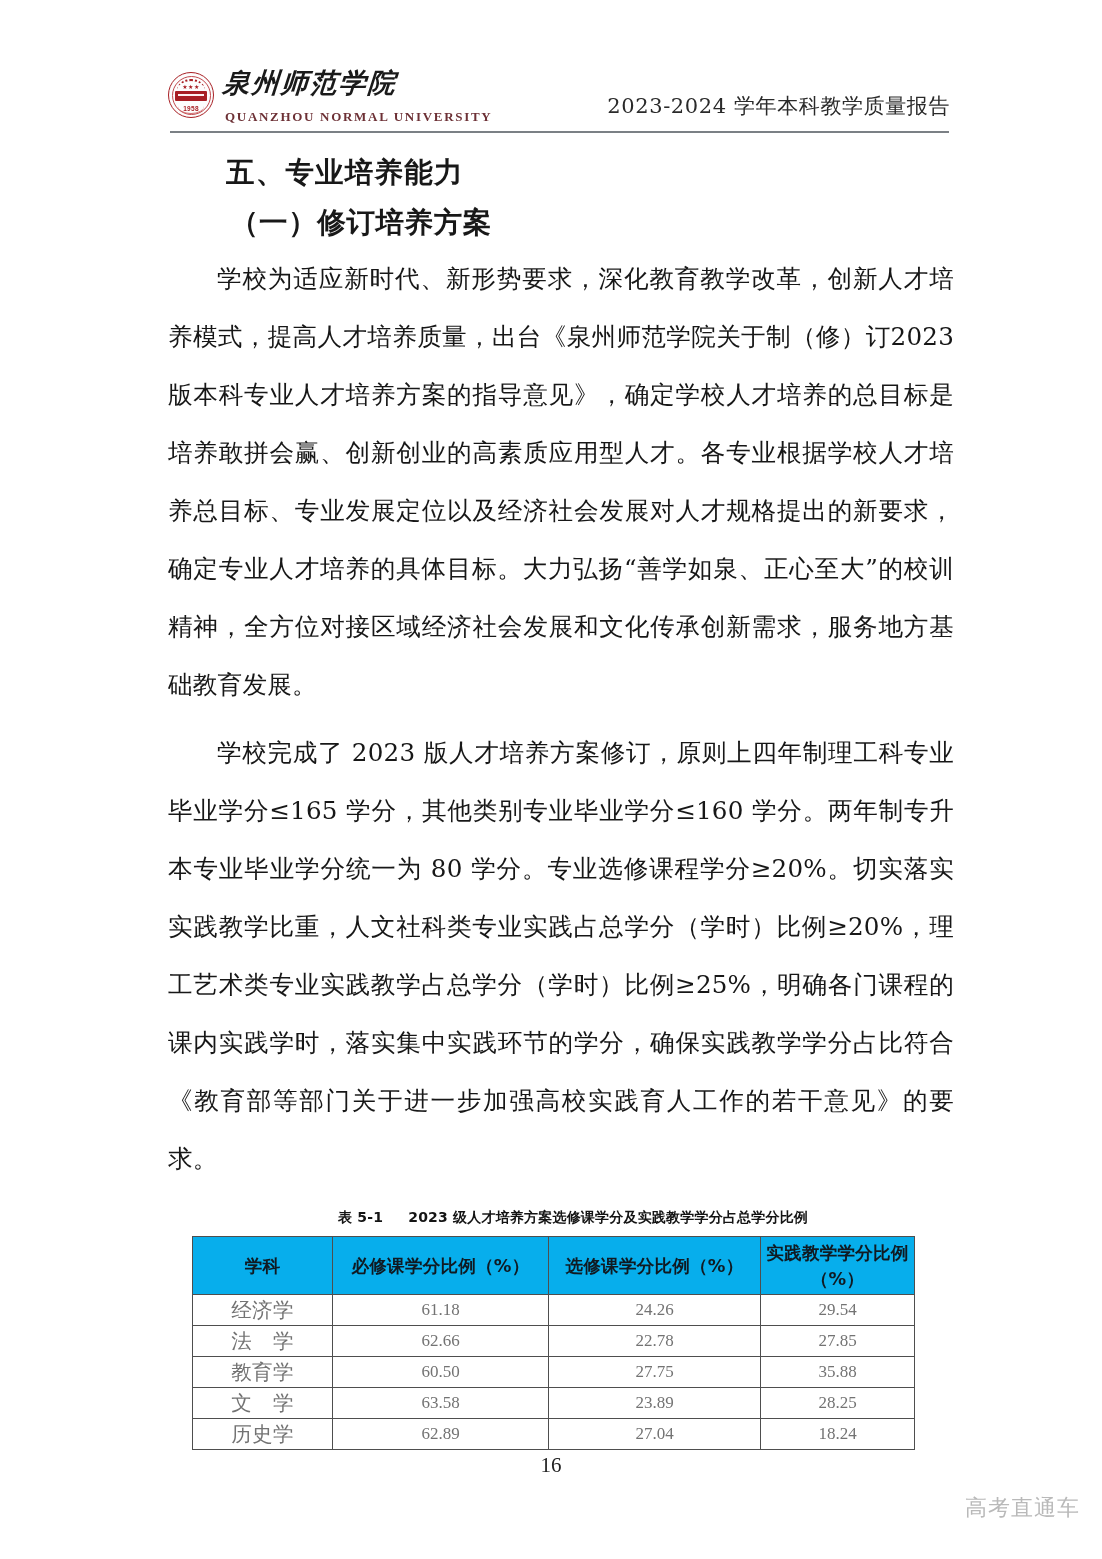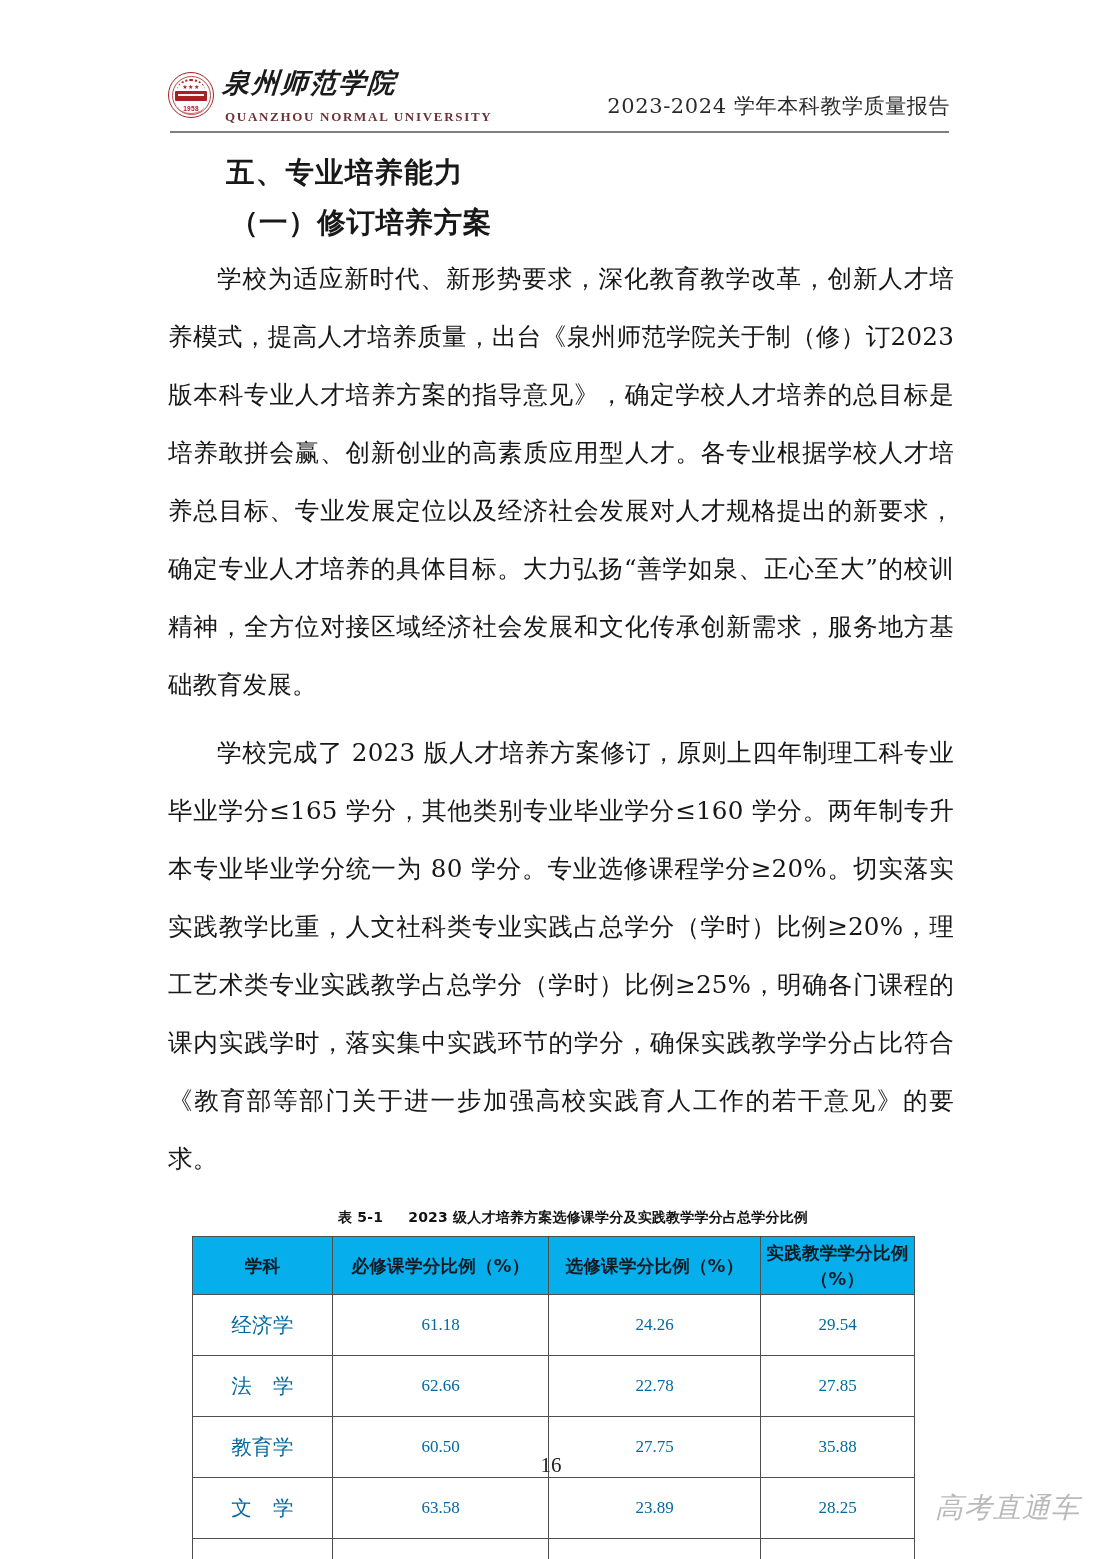--- a/index.html
+++ b/index.html
@@ -251,24 +251,24 @@
     background: #07AEEC;
     color: #101a22;
     font-family: "DejaVu Sans", "Liberation Sans", sans-serif;
     font-size: 17.6px;
     line-height: 26px;
     font-weight: bold;
     height: 58px;
     letter-spacing: 0.2px;
   }
   table.data-table tbody td {
-    height: 61px;
+    height: 31px;
     font-family: "DejaVu Serif", "Liberation Serif", serif;
     font-size: 20.5px;
-    color: #0369a1;
+    color: #737373;
     background: #ffffff;
   }
   table.data-table tbody td.subject {
     font-size: 20.5px;
     letter-spacing: 0.4px;
   }
   table.data-table tbody td.num {
     font-family: "Liberation Serif", "DejaVu Serif", serif;
     font-size: 17px;
   }
@@ -283,26 +283,25 @@
     font-family: "Liberation Serif", "DejaVu Serif", serif;
     font-size: 21px;
     line-height: 26px;
     color: #232323;
   }
   .watermark {
     position: absolute;
     right: 22px;
     top: 1494px;
     font-family: "DejaVu Sans", "Liberation Sans", sans-serif;
-    font-size: 28px;
+    font-size: 22px;
     line-height: 28px;
     color: #b9b9b9;
     letter-spacing: 1px;
     user-select: none;
-    font-style: italic;
   }
 </style>
 </head>
 <body>
 
 <div class="page">
 
   <div class="page-header">
     <div class="header-inner">
       <div class="brand">

